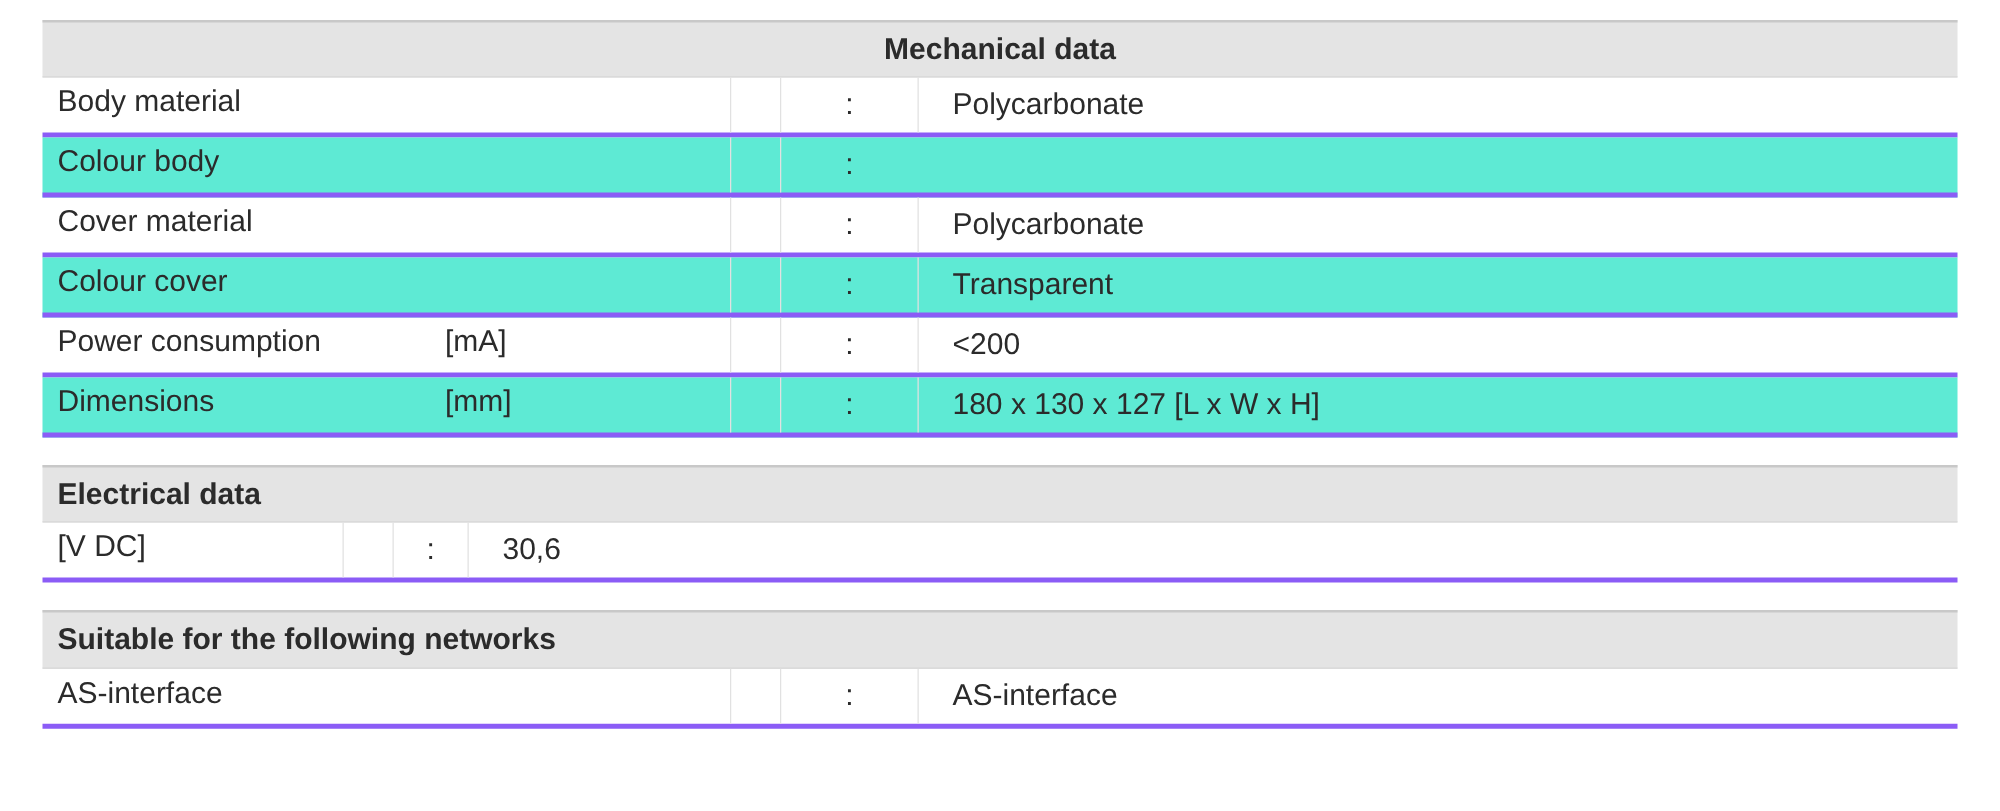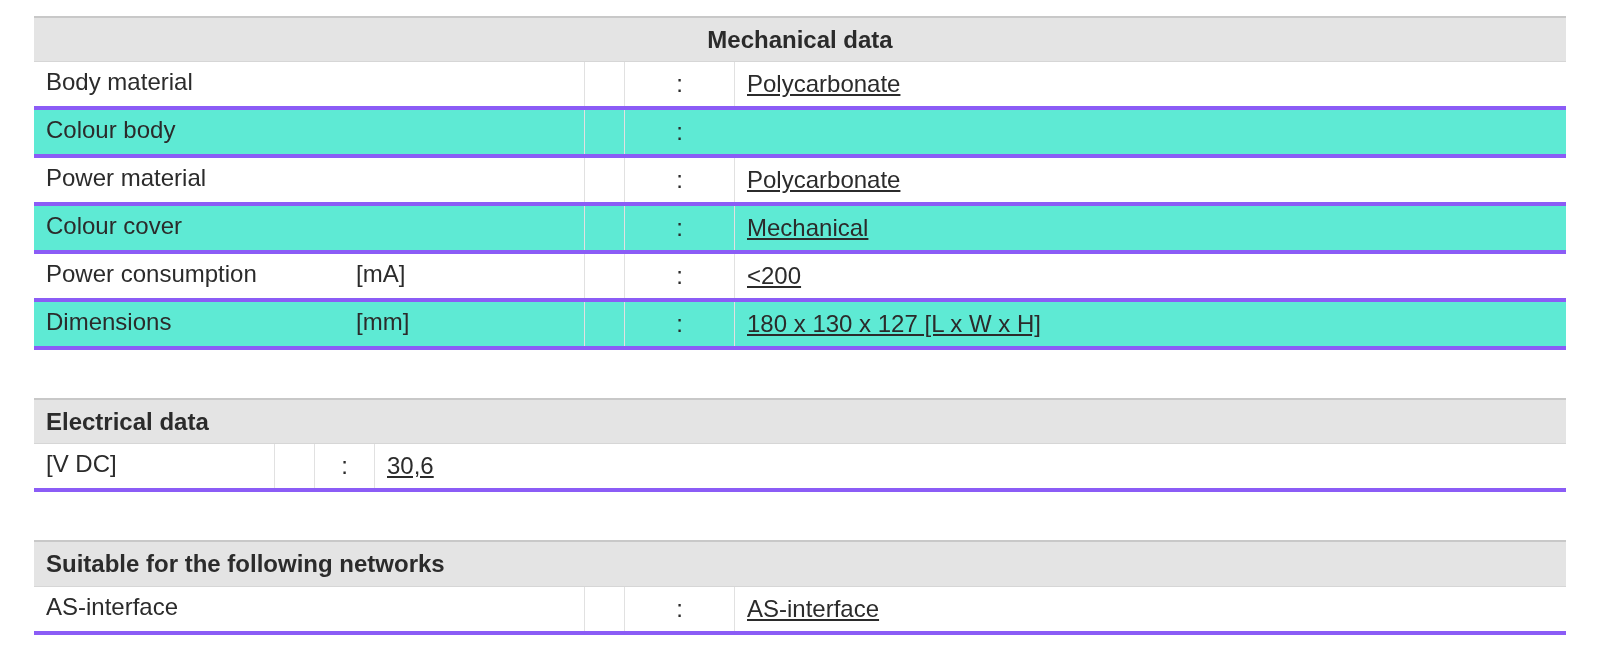--- a/index.html
+++ b/index.html
@@ -9,21 +9,21 @@
     width: 1600px;
     font-family: Arial, Helvetica, sans-serif;
     font-size: 24px;
     color: #2b2b2b;
     background: #ffffff;
   }
   .page {
     padding: 16px 34px;
   }
   .section {
-    margin-bottom: 48px;
+    margin-bottom: 22px;
   }
   .section:last-child { margin-bottom: 12px; }
 
   .hdr {
     background: #e4e4e4;
     font-weight: 700;
     border-top: 2px solid #c8c8c8;
     border-bottom: 1px solid #d6d6d6;
     padding: 6px 12px;
     line-height: 1.3;
@@ -55,26 +55,25 @@
     flex: 0 0 110px;
     text-align: center;
     border-left: 1px solid #e1e1e1;
     min-height: 44px;
     display: flex;
     align-items: center;
     justify-content: center;
   }
   .cell-value {
     flex: 1 1 auto;
-    padding: 6px 12px;
+    padding: 6px 27px;
     border-left: 1px solid #e1e1e1;
     min-height: 44px;
     display: flex;
     align-items: center;
-    text-decoration: underline;
   }
 </style>
 </head>
 <body>
 
 <div class="page">
 
   <div class="section">
     <div class="hdr center">Mechanical data</div>
 
@@ -85,32 +84,32 @@
       <div class="cell-colon">:</div>
       <div class="cell-value">Polycarbonate</div>
     </div>
     <div class="row alt">
       <div class="cell-label">Colour body</div>
       <div class="cell-unit"></div>
       <div class="cell-gap"></div>
       <div class="cell-colon">:</div>
     </div>
     <div class="row">
-      <div class="cell-label">Power material</div>
+      <div class="cell-label">Cover material</div>
       <div class="cell-unit"></div>
       <div class="cell-gap"></div>
       <div class="cell-colon">:</div>
       <div class="cell-value">Polycarbonate</div>
     </div>
     <div class="row alt">
       <div class="cell-label">Colour cover</div>
       <div class="cell-unit"></div>
       <div class="cell-gap"></div>
       <div class="cell-colon">:</div>
-      <div class="cell-value">Mechanical</div>
+      <div class="cell-value">Transparent</div>
     </div>
     <div class="row">
       <div class="cell-label">Power consumption</div>
       <div class="cell-unit">[mA]</div>
       <div class="cell-gap"></div>
       <div class="cell-colon">:</div>
       <div class="cell-value">&lt;200</div>
     </div>
     <div class="row alt">
       <div class="cell-label">Dimensions</div>

